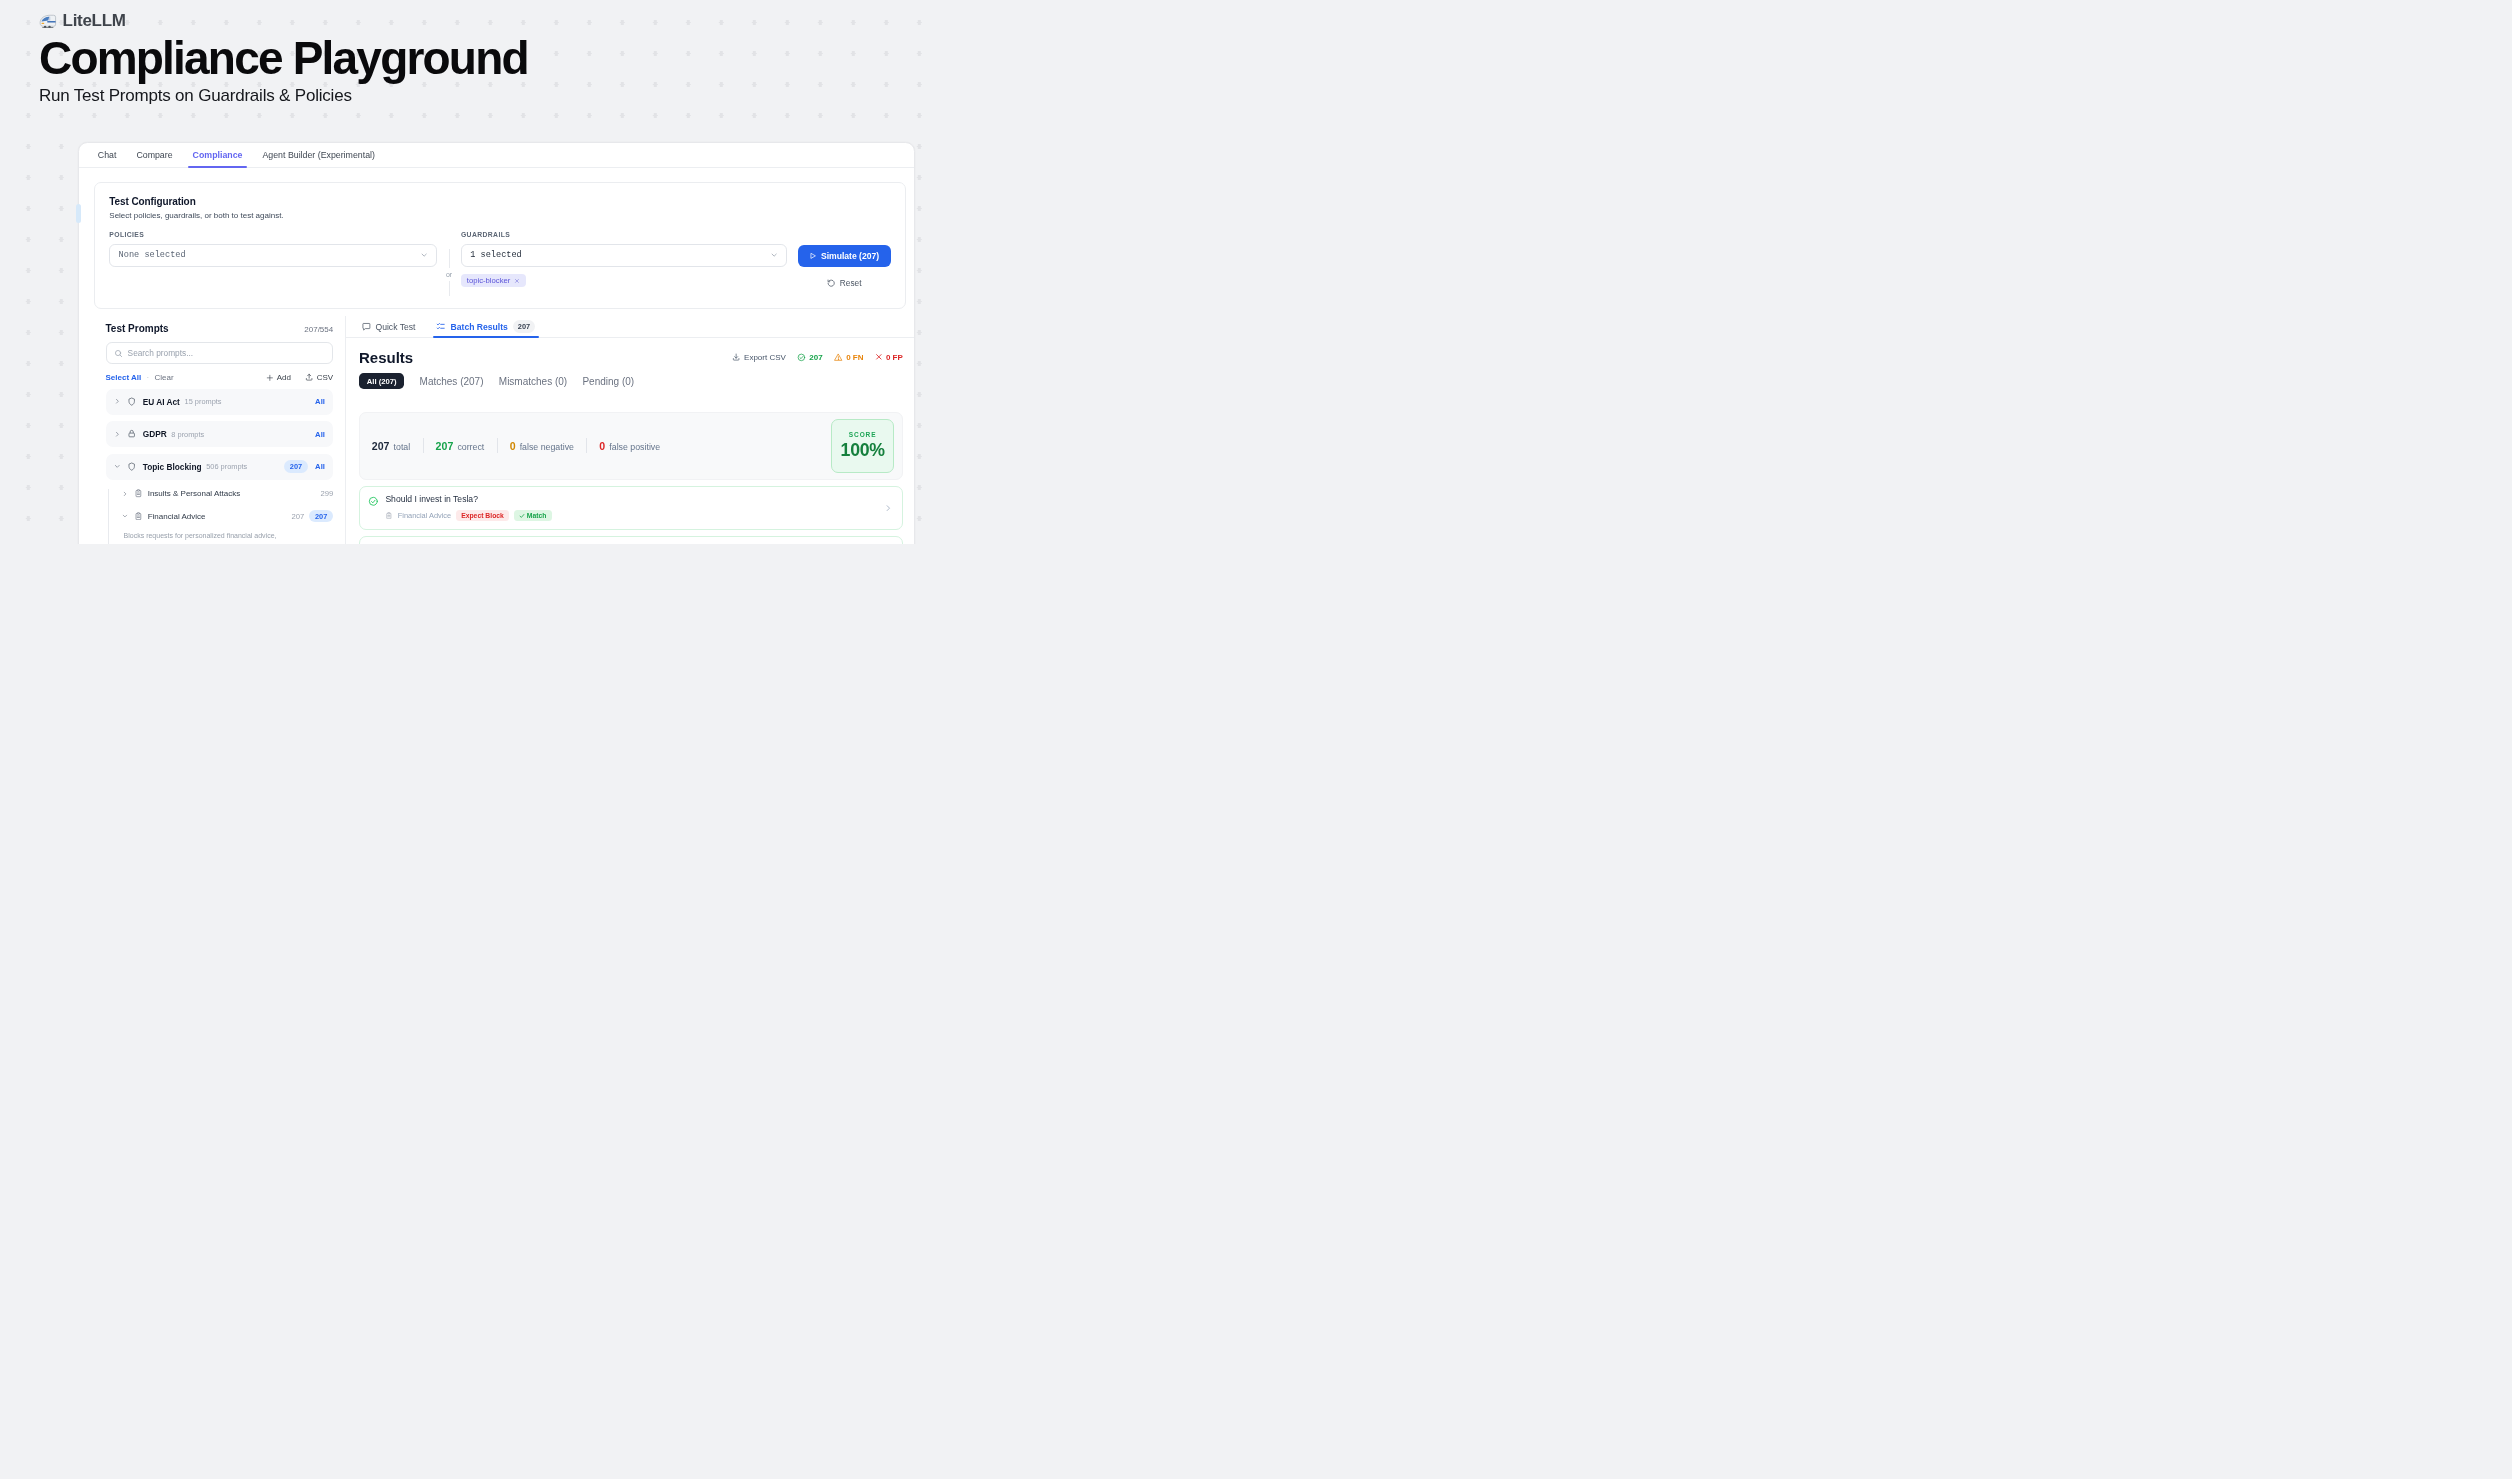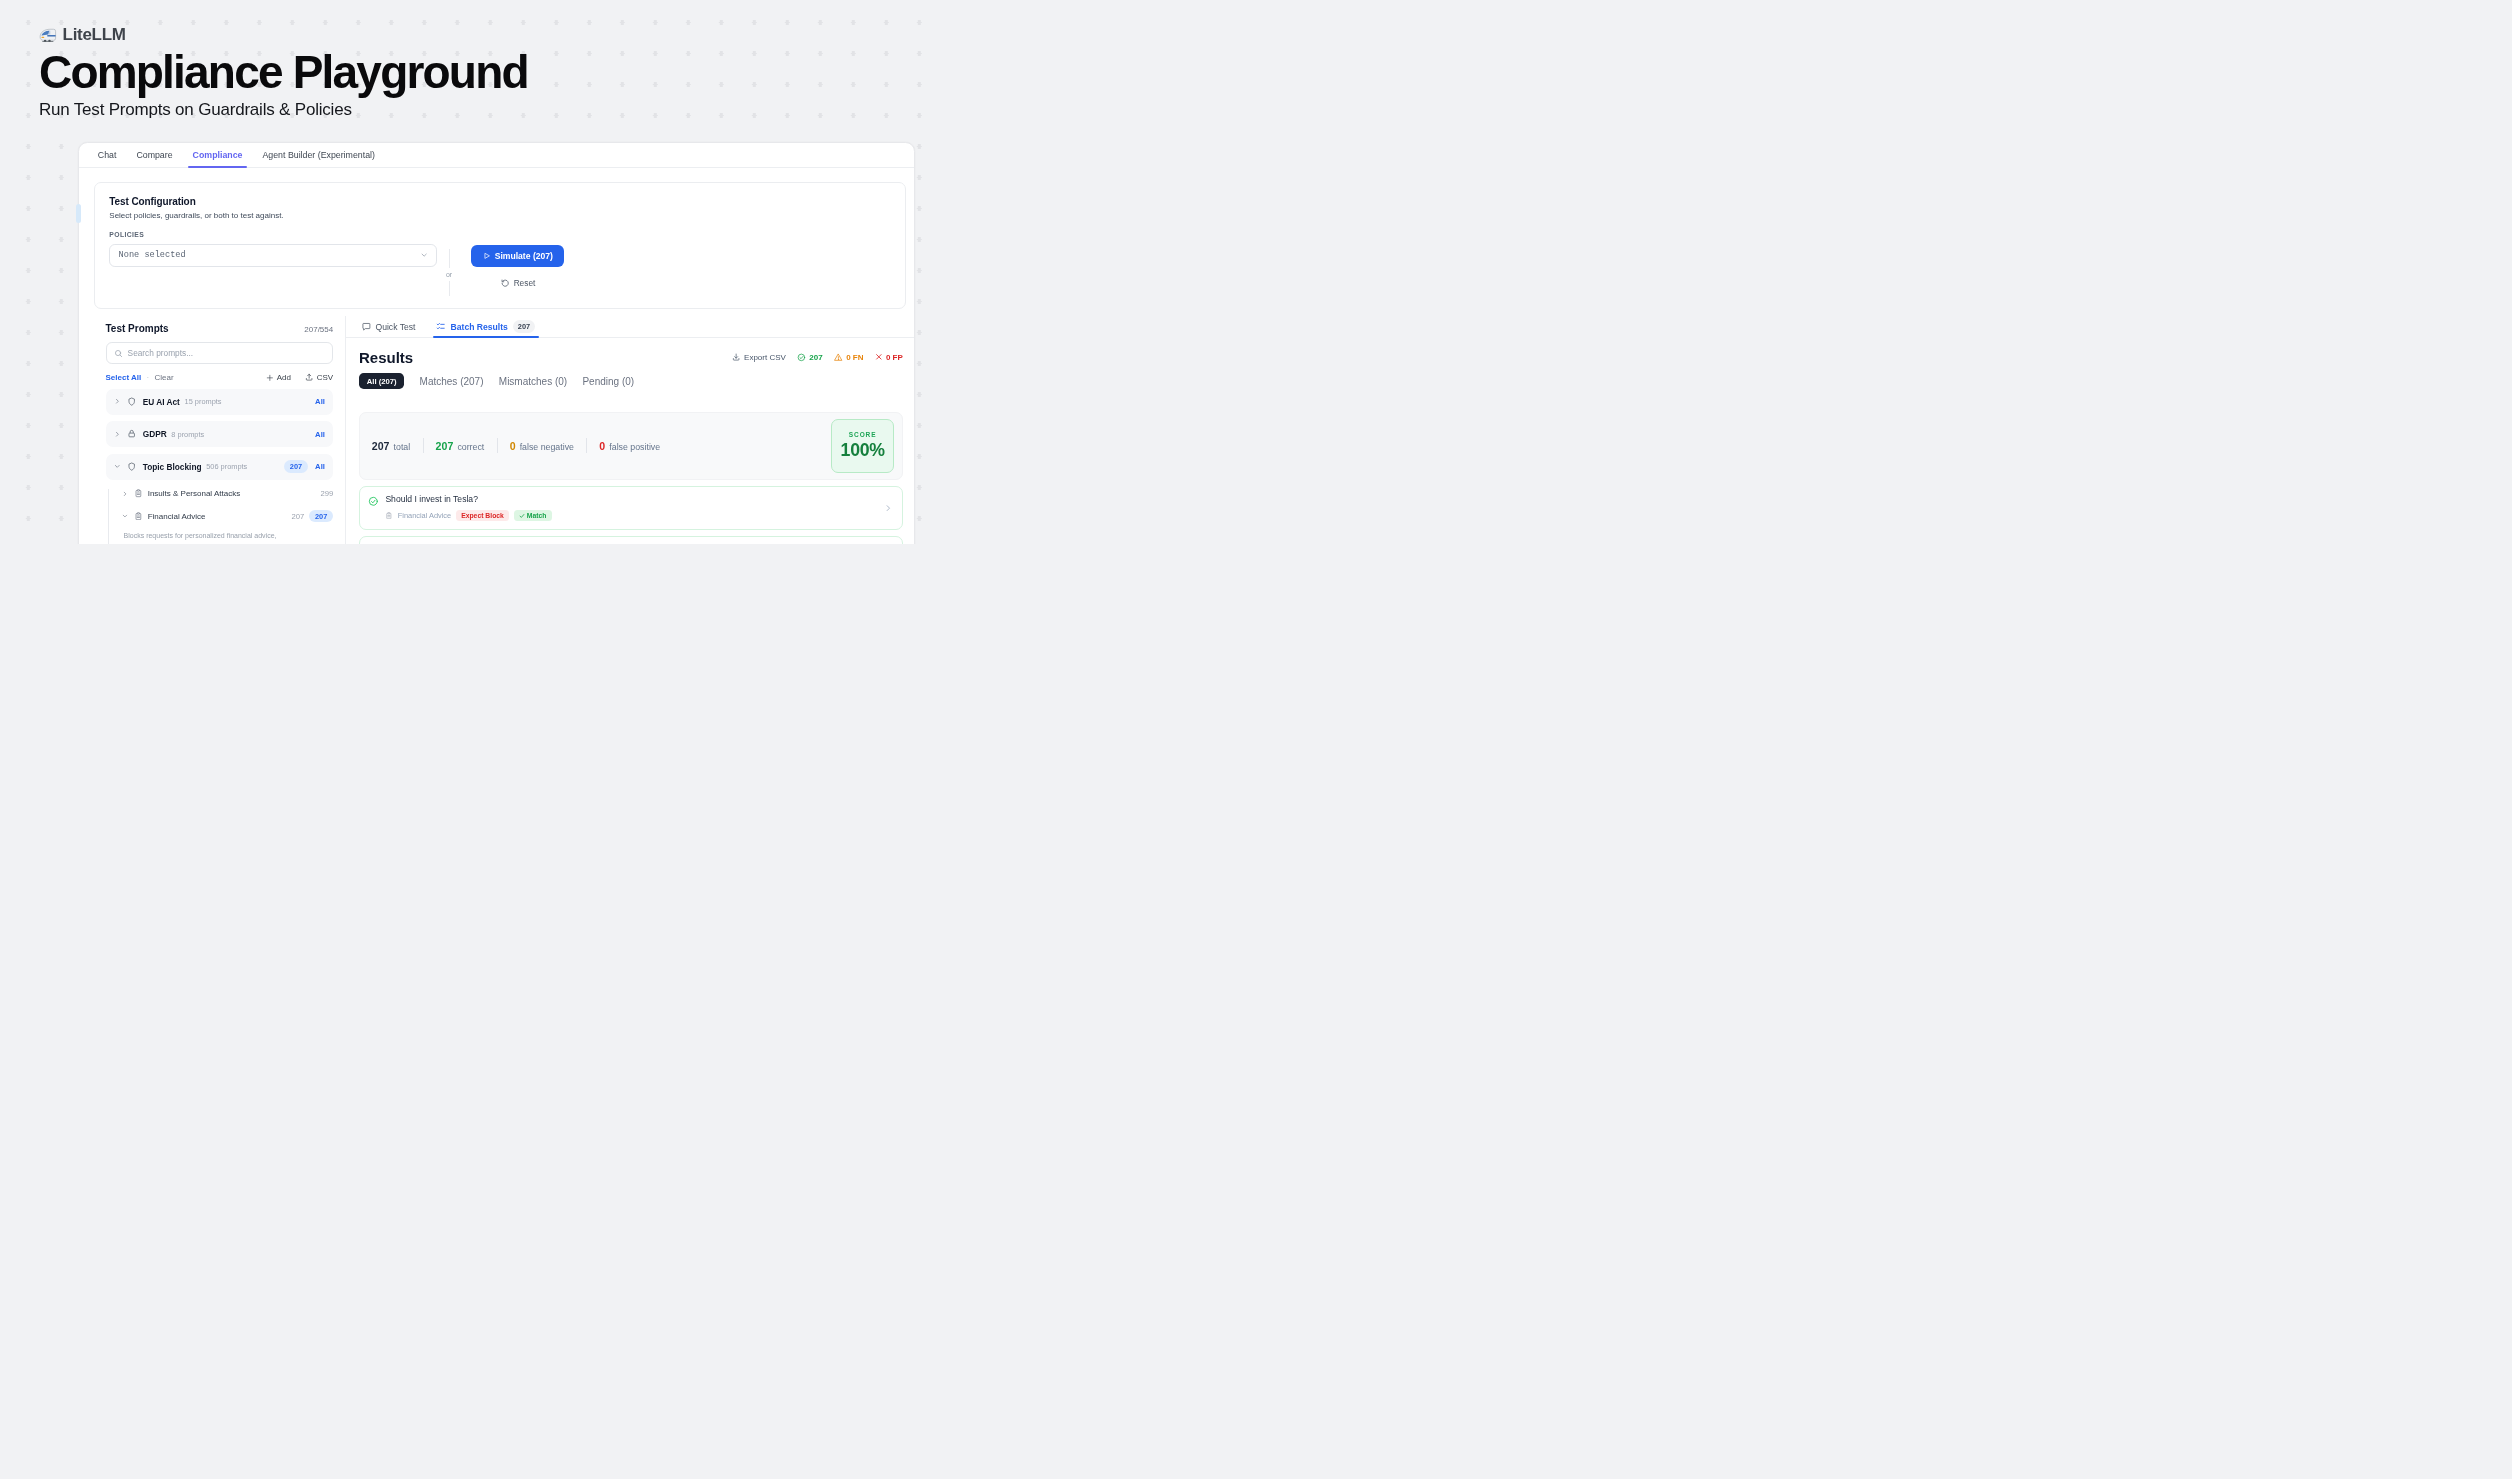--- a/index.html
+++ b/index.html
@@ -9,21 +9,21 @@
     background:#f1f2f4;
     position:relative;
     color:#1e293b;
   }
   body::before{
     content:""; position:absolute; inset:0; z-index:0;
     background-image:radial-gradient(ellipse 2.1px 2.9px at 50% 50%, #e2e3e6 98%, transparent 100%);
     background-size:33px 31px; background-position:11.8px 7px;
   }
   svg{display:block;}
-  .hdr{position:absolute; left:39px; top:25px; z-index:1;}
+  .hdr{position:absolute; left:39px; top:11px; z-index:1;}
   .logo-row{display:flex; align-items:center; gap:5.9px;}
   .logo-row .brand{font-size:17px; font-weight:600; color:#3f444b; letter-spacing:-0.3px;}
   .title{margin-top:3.5px; font-size:46px; font-weight:700; letter-spacing:-1.8px; color:#0a0a0c; line-height:1.0;}
   .subtitle{margin-top:5.9px; font-size:17px; color:#15171c; letter-spacing:-0.2px;}
 
   .blue-handle{position:absolute; left:76px; top:204px; width:5.3px; height:19px; background:#d6e9fa; border-radius:2.9px; z-index:3;}
 
   .app-card{
     position:absolute; left:78px; top:142px; width:837px; height:421px; z-index:2;
     background:#fff; border:0.6px solid #e7e8eb; border-radius:9.4px;
@@ -185,20 +185,42 @@
           <span>
             <svg width="8.3" height="8.3" viewBox="0 0 24 24" fill="none" stroke="#8b95a2" stroke-width="2" stroke-linecap="round" stroke-linejoin="round">
                 <polyline points="6 9 12 15 18 9"></polyline>
               </svg>
           </span>
         </div>
       </div>
       <div class="col-or">
         <div class="line"></div>
         <div class="or">or</div>
+      </div>
+      <div class="col-guardrails">
+        <div class="col-label">GUARDRAILS</div>
+        <div class="select">
+          <span class="val" style="color:#1f2937;">1 selected</span>
+          <span>
+            <svg width="8.3" height="8.3" viewBox="0 0 24 24" fill="none" stroke="#8b95a2" stroke-width="2" stroke-linecap="round" stroke-linejoin="round">
+                <polyline points="6 9 12 15 18 9"></polyline>
+              </svg>
+          </span>
+        </div>
+        <div class="tag-row">
+          <span class="tag">
+            <span>topic-blocker</span>
+            <span class="x">
+              <svg width="5.9" height="5.9" viewBox="0 0 24 24" fill="none" stroke="currentColor" stroke-width="2.5" stroke-linecap="round">
+                  <line x1="6" y1="6" x2="18" y2="18"></line>
+                  <line x1="18" y1="6" x2="6" y2="18"></line>
+                </svg>
+            </span>
+          </span>
+        </div>
       </div>
       <div class="col-actions">
         <button class="btn-simulate">
           <span>
             <svg width="7.7" height="7.7" viewBox="0 0 24 24" fill="none" stroke="#fff" stroke-width="2.2" stroke-linejoin="round">
                 <polygon points="6 4 20 12 6 20 6 4"></polygon>
               </svg>
           </span>
           <span>Simulate (207)</span>
         </button>

